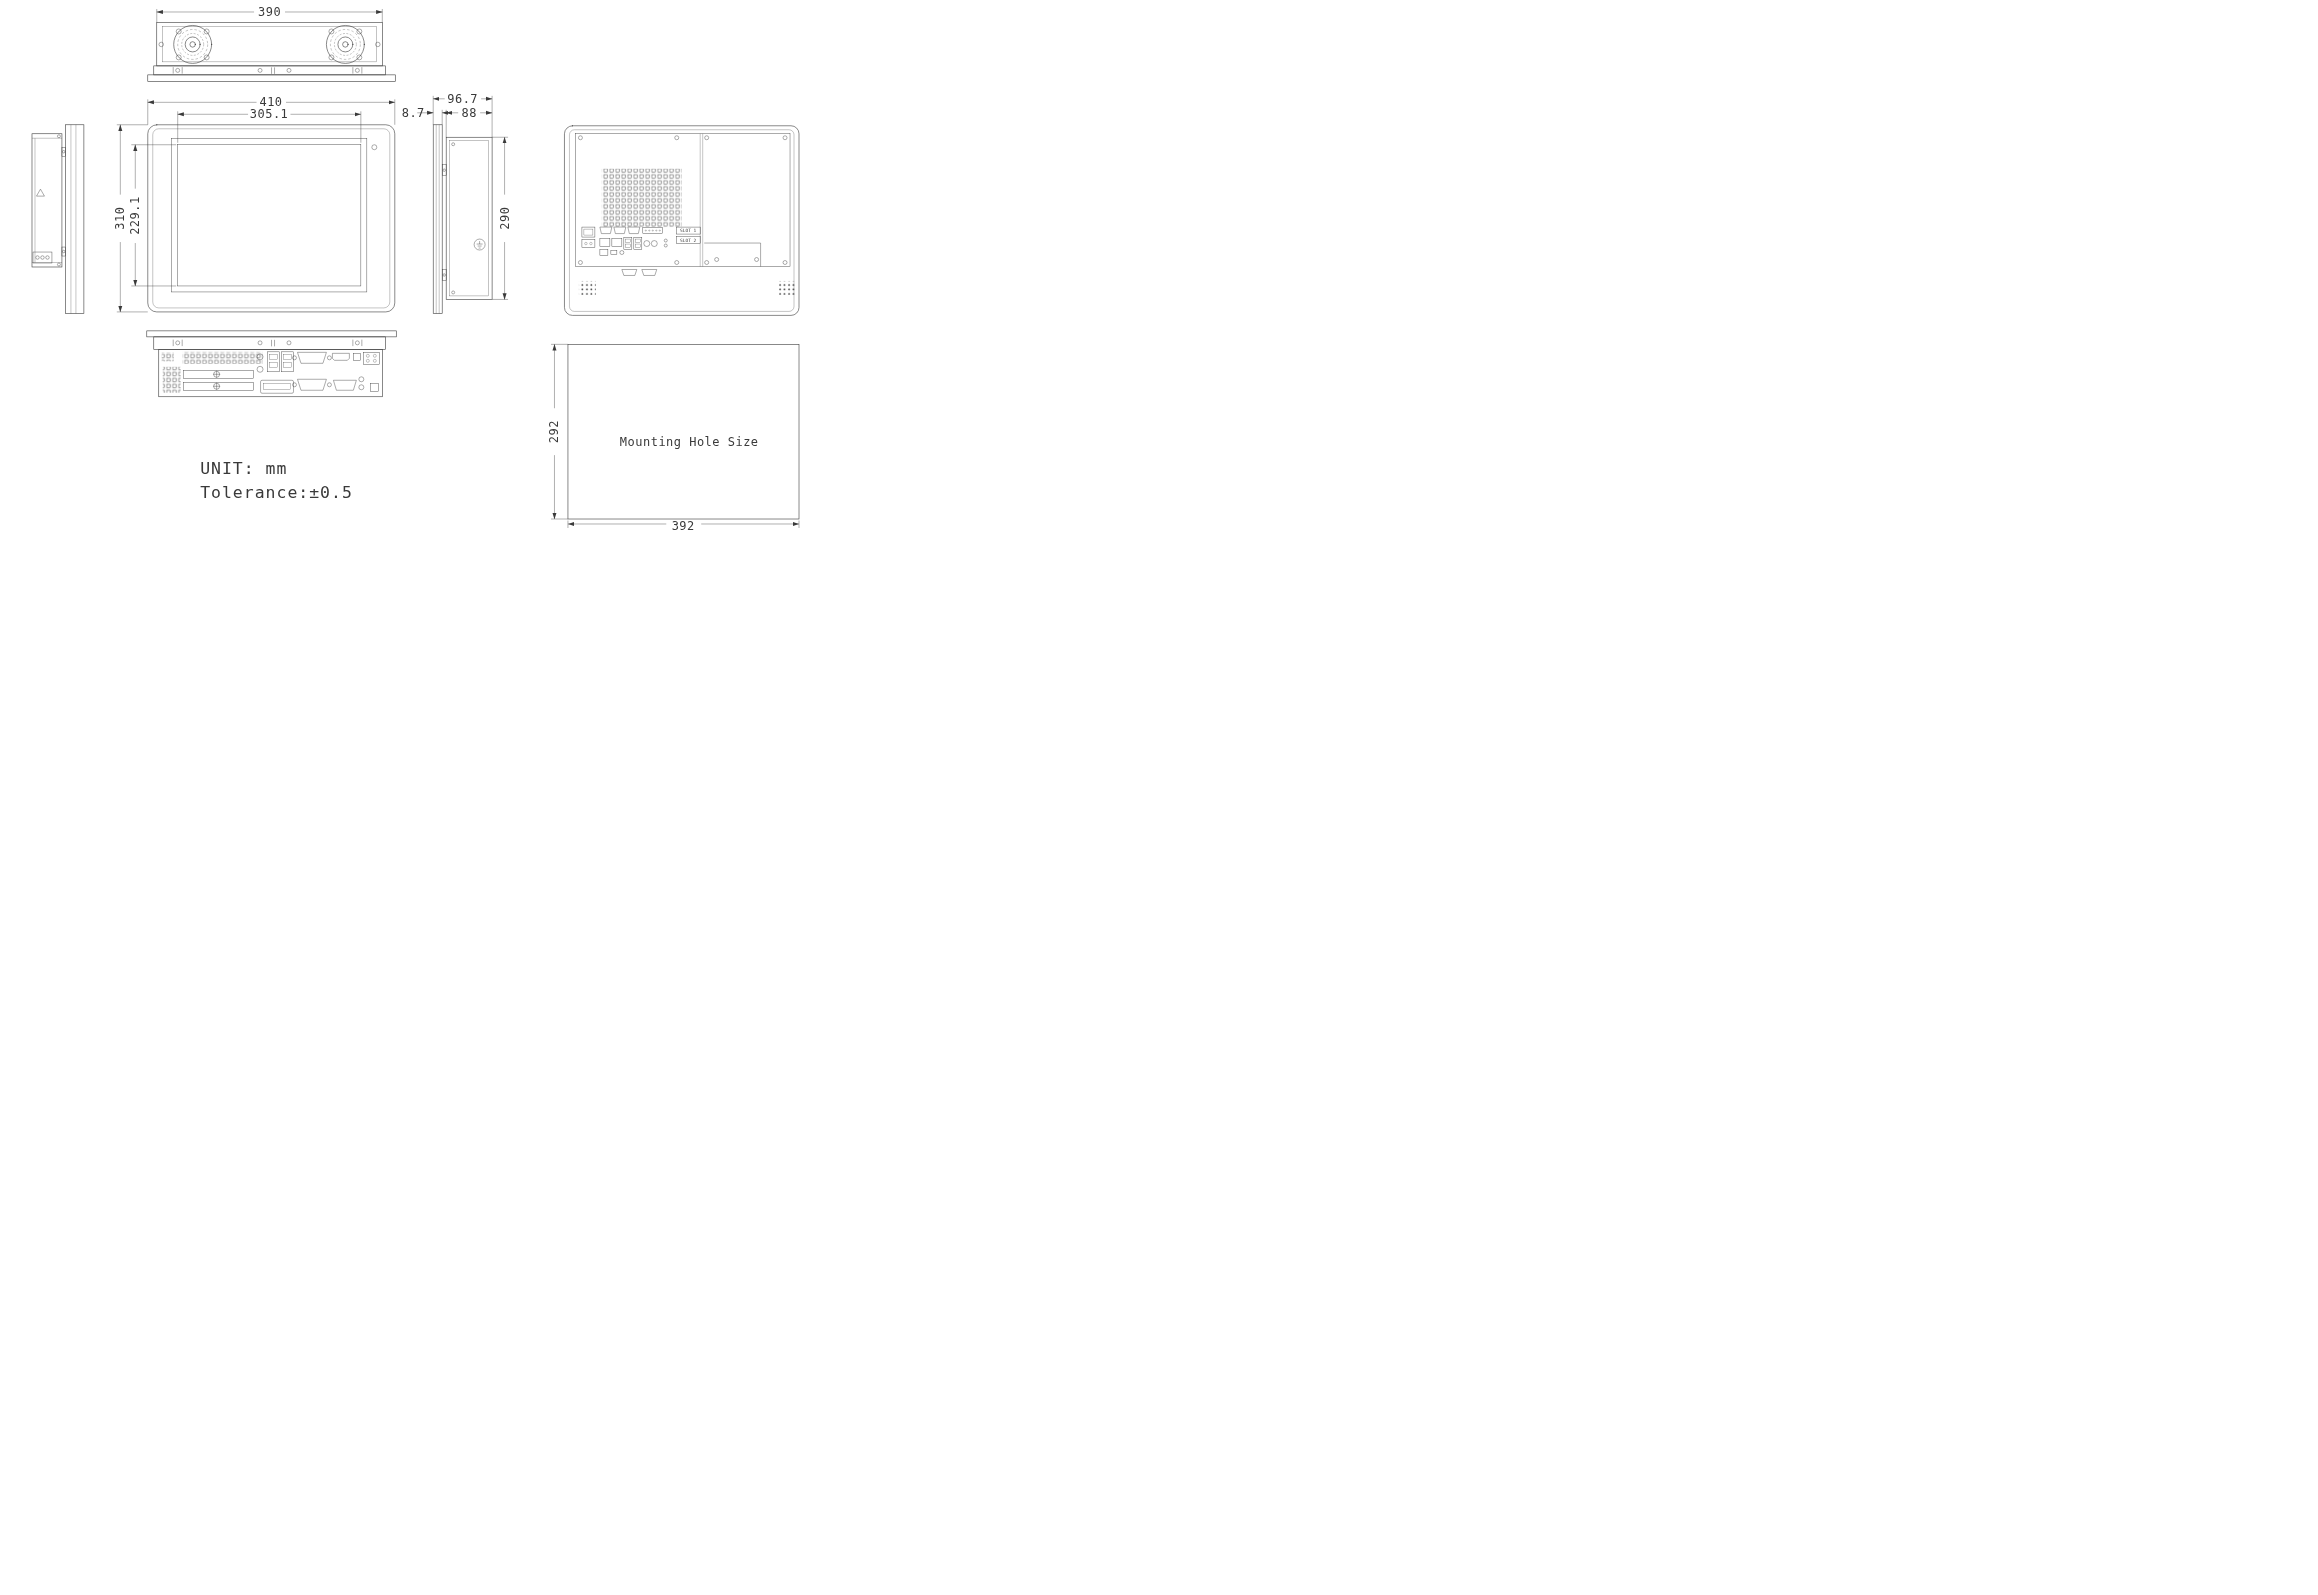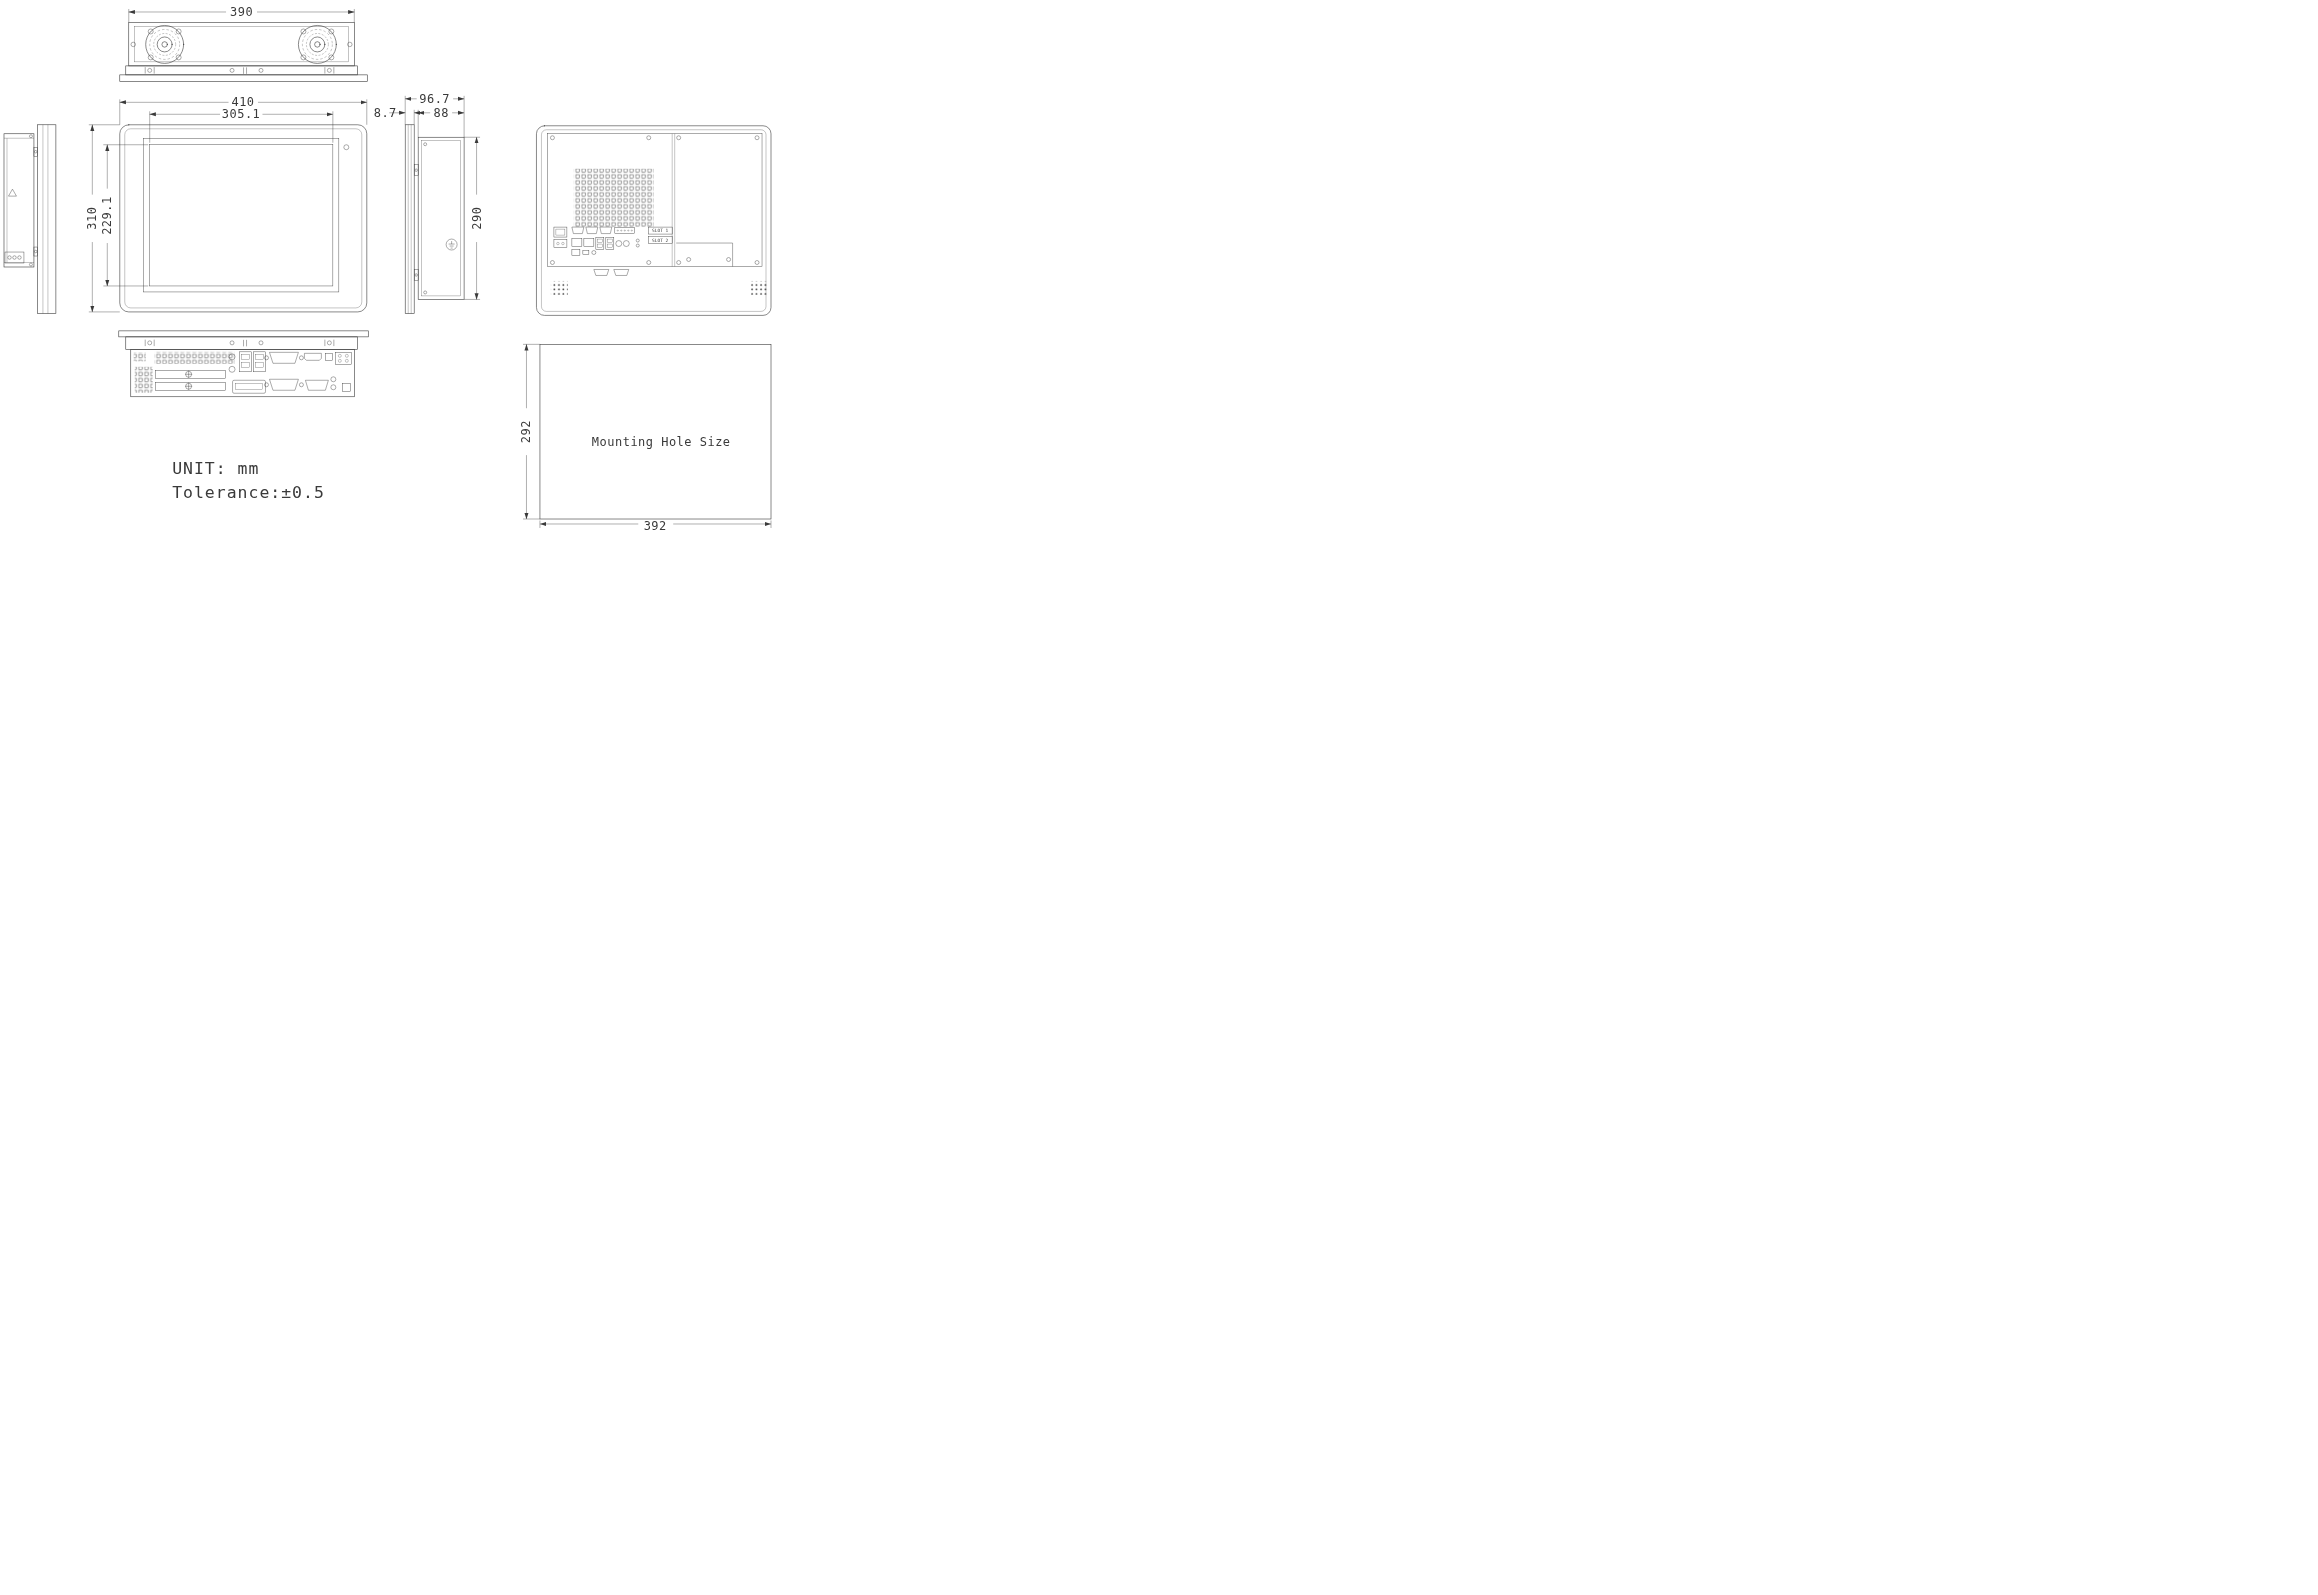--- a/index.html
+++ b/index.html
@@ -1,16 +1,16 @@
 <!DOCTYPE html>
 <html style="font-size:8px"><head>
 <meta charset="utf-8">
 <style>
   html,body{margin:0;padding:0;background:#ffffff;}
-  .sheet{width:773px;height:532px;background:#ffffff;position:relative;overflow:hidden;}
+  .sheet{width:773px;height:532px;background:#ffffff;position:relative;overflow:hidden;margin-left:28px;}
   svg{display:block;}
   .ln{fill:none;stroke:#3a3a3a;stroke-width:1.2;stroke-linecap:square;}
   .lt{fill:none;stroke:#3a3a3a;stroke-width:0.6;}
   .md{fill:none;stroke:#3a3a3a;stroke-width:0.85;}
   .dim{fill:none;stroke:#3a3a3a;stroke-width:0.8;}
   text{font-family:"DejaVu Sans Mono","Liberation Mono",monospace;fill:#3a3a3a;}
   .t24{font-size:24px;letter-spacing:1px;}
   .t34{font-size:33px;letter-spacing:2px;}
   .t9{font-size:9px;letter-spacing:0;}
 </style>

